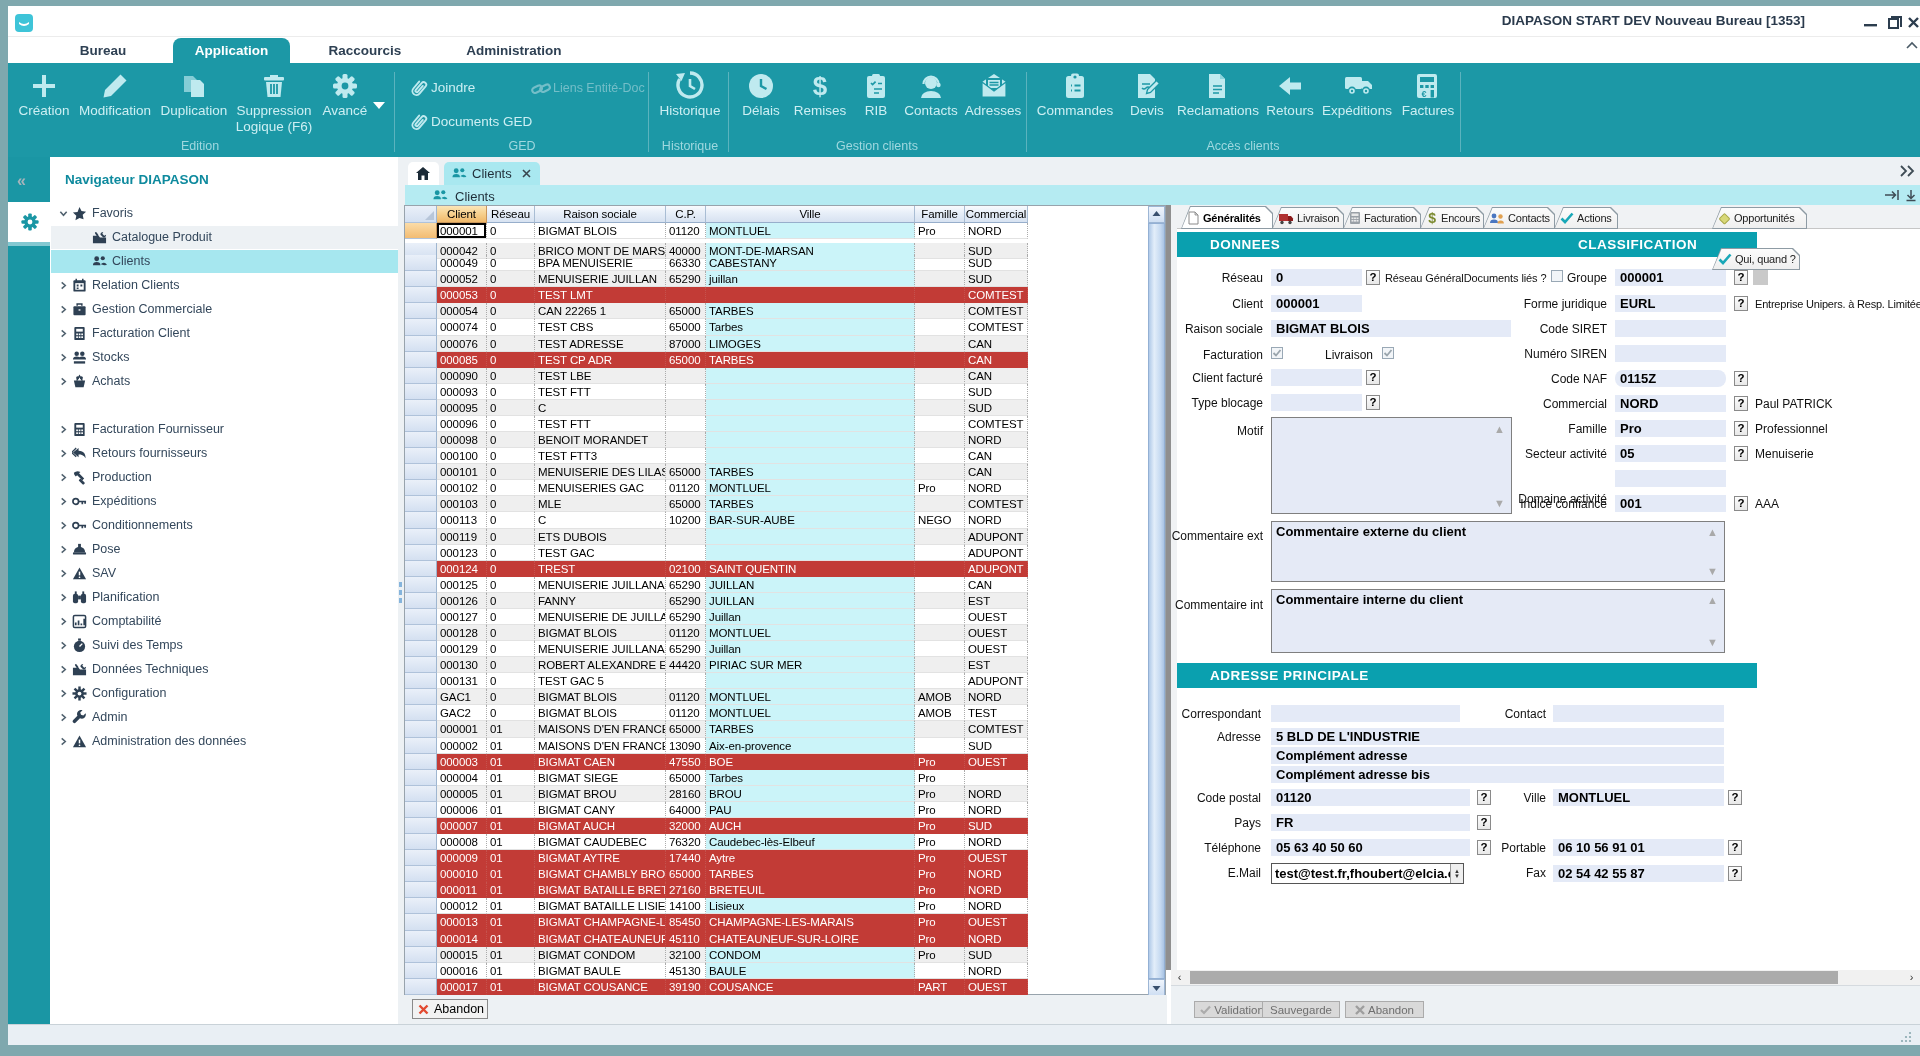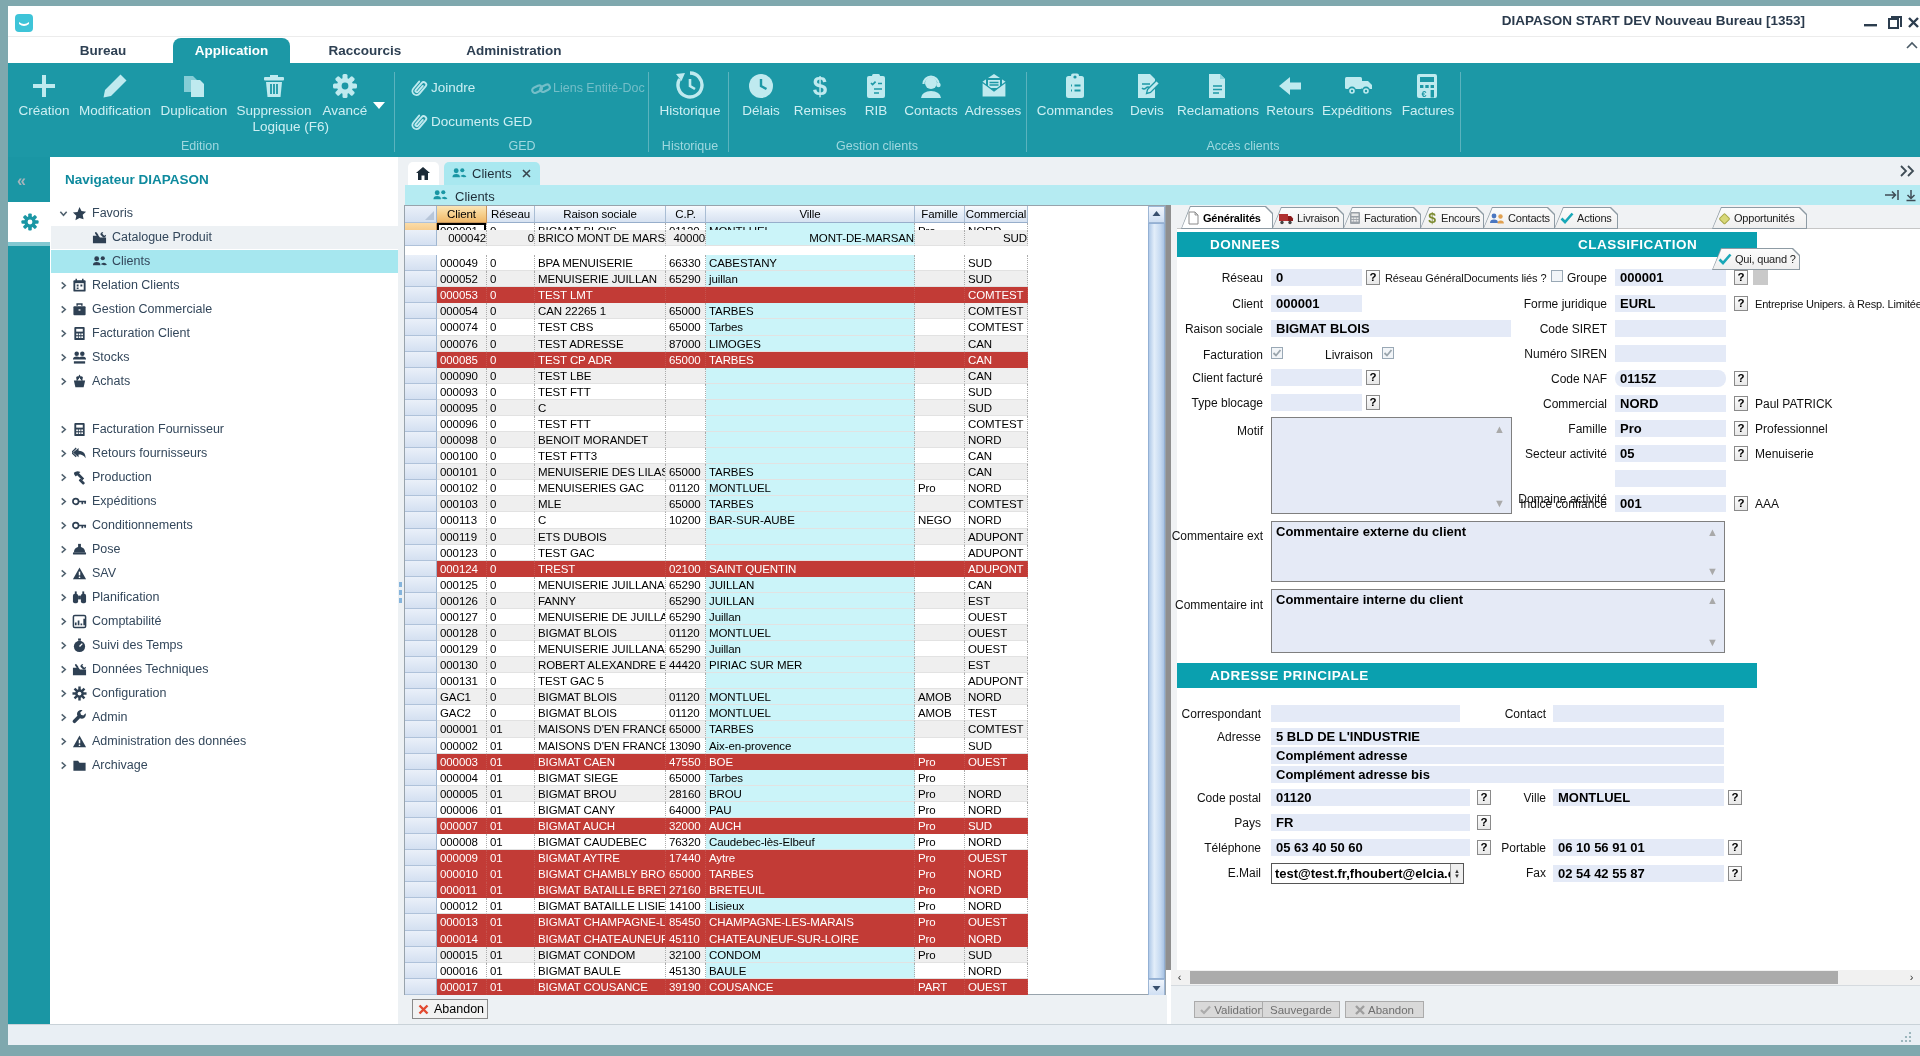--- a/index.html
+++ b/index.html
@@ -82,21 +82,21 @@
         <path d="M11 8 h9 l4 4 v13 h-13 z" fill="#BFEAEF"></path>
       </svg></div>
 <div class="riblabel" style="left:144px;top:103px;width:100px;">Duplication</div>
 <div class="ic" style="left:260px;top:72px;width:28px;height:28px;"><svg width="28" height="28" viewBox="0 0 28 28">
         <rect x="4" y="5" width="20" height="3.5" rx="1" fill="#BFEAEF"></rect>
         <path d="M10 3 h8 v2 h-8 z" fill="#BFEAEF"></path>
         <path d="M6 10 h16 l-1.5 15 h-13 z" fill="#BFEAEF"></path>
         <path d="M11 12 v10 M14 12 v10 M17 12 v10" stroke="#1C98A6" stroke-width="1.8"></path>
       </svg></div>
 <div class="riblabel" style="left:219px;top:103px;width:110px;">Suppression</div>
-<div class="riblabel" style="left:219px;top:119px;width:110px;text-align:right;">Logique (F6)</div>
+<div class="riblabel" style="left:219px;top:119px;width:110px;">Logique (F6)</div>
 <div class="ic" style="left:331px;top:72px;width:28px;height:28px;"><svg width="28" height="28" viewBox="0 0 28 28">
         <g fill="#BFEAEF">
           <rect x="11.5" y="2" width="5" height="24" rx="1.5"></rect>
           <rect x="11.5" y="2" width="5" height="24" rx="1.5" transform="rotate(45 14 14)"></rect>
           <rect x="11.5" y="2" width="5" height="24" rx="1.5" transform="rotate(90 14 14)"></rect>
           <rect x="11.5" y="2" width="5" height="24" rx="1.5" transform="rotate(135 14 14)"></rect>
           <circle cx="14" cy="14" r="8"></circle>
         </g>
         <circle cx="14" cy="14" r="3.4" fill="#1C98A6"></circle>
       </svg></div>
@@ -561,33 +561,20 @@
         </svg>
       </span>
       <span class="ticon">
         <svg width="15" height="15" viewBox="0 0 16 16">
           <path d="M8 1.5 L15 14 H1 Z" fill="#2E4053"></path>
           <path d="M8 6 v4" stroke="#fff" stroke-width="1.6"></path>
           <circle cx="8" cy="12" r="0.9" fill="#fff"></circle>
         </svg>
       </span>
       <span>Administration des données</span>
-    </div>
-<div class="treerow" style="top:753px;">
-      <span class="tarr" style="margin-left:8px;">
-        <svg width="9" height="9" viewBox="0 0 10 10">
-          <path d="M3 1.5 L7 5 L3 8.5" fill="none" stroke="#51626F" stroke-width="1.7"></path>
-        </svg>
-      </span>
-      <span class="ticon">
-        <svg width="15" height="15" viewBox="0 0 16 16">
-          <path d="M1.5 3 h5 l1.5 2 h6.5 v8.5 h-13 z" fill="#2E4053"></path>
-        </svg>
-      </span>
-      <span>Archivage</span>
     </div>
 
 <div class="abs" style="left:405px;top:157px;width:1515px;height:28px;background:#EDF1F4;"></div>
 <div class="abs" style="left:408px;top:162px;width:31px;height:23px;background:#fff;border-radius:5px 5px 0 0;"></div>
 <svg class="abs" style="left:415px;top:166px;" width="16" height="15" viewBox="0 0 16 15">
       <path d="M8 1 L15 7 H13 V14 H9.5 V9.5 h-3 V14 H3 V7 H1 Z" fill="#1B2A36"></path>
     </svg>
 <div class="abs" style="left:444px;top:162px;width:96px;height:23px;background:#A9E8F0;border-radius:5px 5px 0 0;"></div>
 <div class="abs" style="left:451px;top:166px;width:16px;height:15px;"><svg width="16" height="15" viewBox="0 0 16 16">
         <circle cx="5" cy="5" r="2.6" fill="#1A96A4"></circle>
@@ -632,21 +619,21 @@
 <div class="grow" style="top:223.00px;height:16.08px;">
       <div class="gc sel" style="background:linear-gradient(#FBDCA8,#F3BC72);border-right-color:#C8955A;"></div>
       <div class="gc w1" style="box-shadow:inset 0 0 0 2px #000;">000001</div>
       <div class="gc w2">0</div>
       <div class="gc w3">BIGMAT BLOIS</div>
       <div class="gc w4">01120</div>
       <div class="gc w5 cy">MONTLUEL</div>
       <div class="gc w6">Pro</div>
       <div class="gc w7">NORD</div>
     </div>
-<div class="grow alt" style="top:230px;height:16.08px;text-align:right;">
+<div class="grow alt" style="top:243px;height:16.08px;">
       <div class="gc sel" style=""></div>
       <div class="gc w1" style="">000042</div>
       <div class="gc w2">0</div>
       <div class="gc w3">BRICO MONT DE MARSA</div>
       <div class="gc w4">40000</div>
       <div class="gc w5 cy">MONT-DE-MARSAN</div>
       <div class="gc w6"></div>
       <div class="gc w7">SUD</div>
     </div>
 <div class="grow" style="top:255.16px;height:16.08px;">

